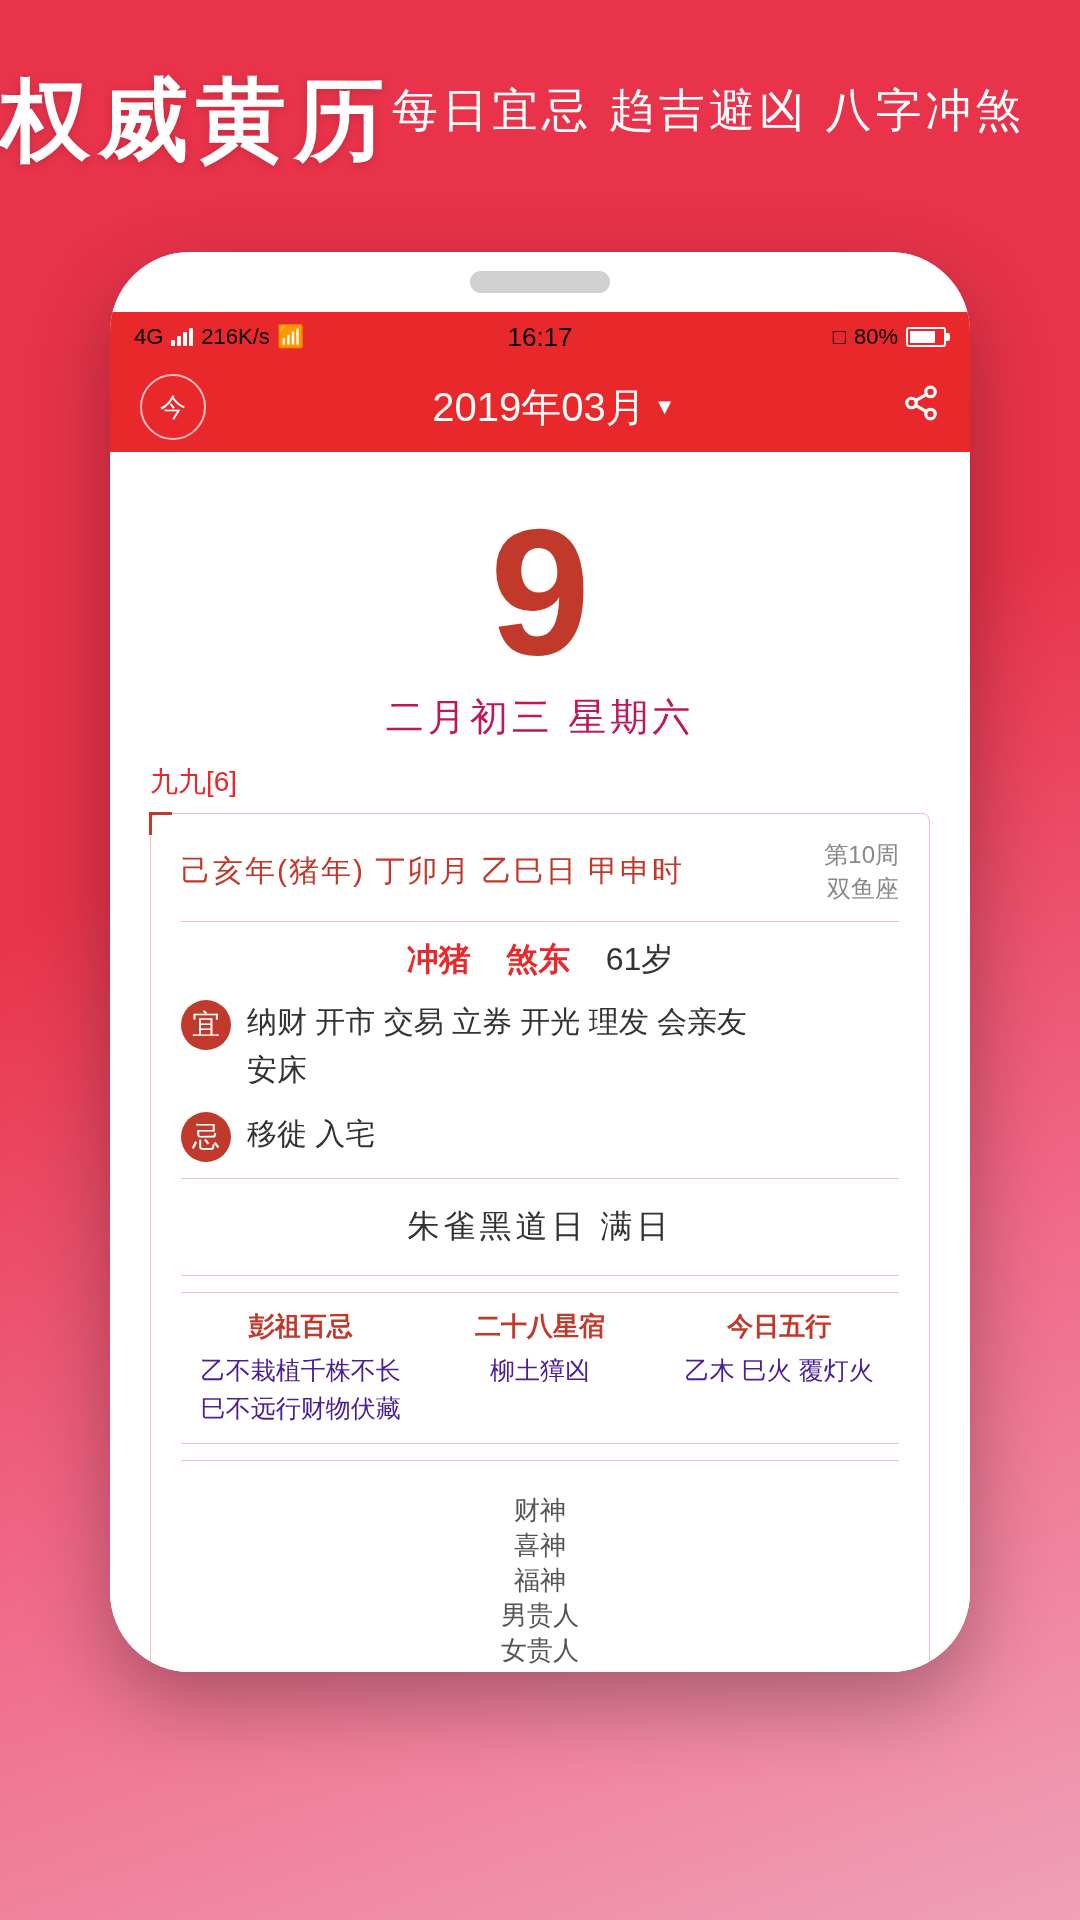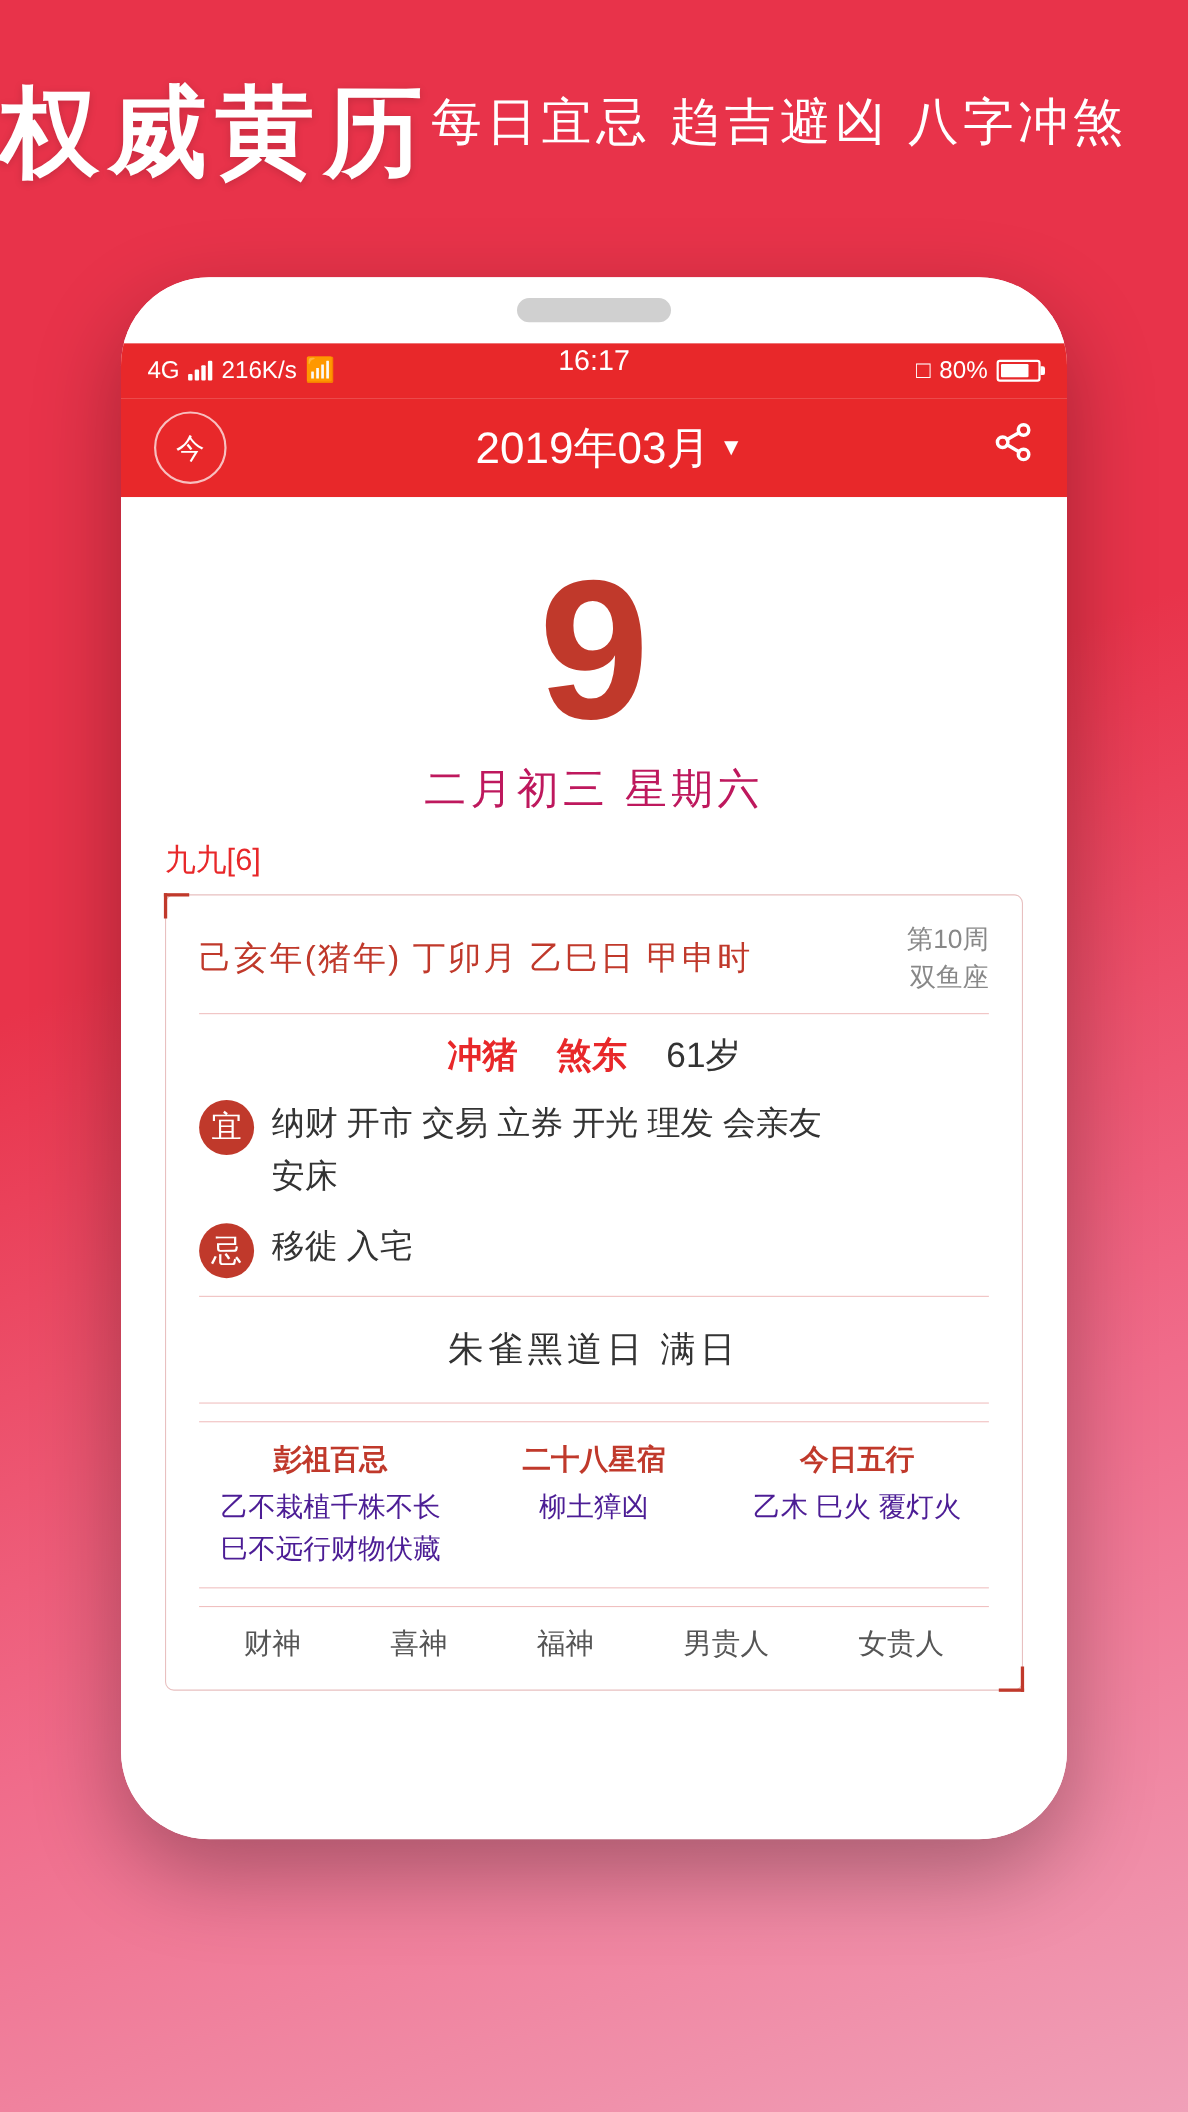--- a/index.html
+++ b/index.html
@@ -70,22 +70,23 @@
       height: 22px;
       background: #d0d0d0;
       border-radius: 11px;
     }
 
     
     .status-bar {
       background: #e8282a;
       height: 50px;
       display: flex;
+      align-items: center;
       padding: 0 24px;
-      color: #ffffff;
+      color: #000000;
       font-size: 22px;
     }
 
     .status-left {
       display: flex;
       align-items: center;
       gap: 8px;
       flex: 1;
     }
 
@@ -366,24 +367,25 @@
       font-size: 25px;
       color: #4c1d95;
       text-align: center;
       line-height: 1.5;
     }
 
     
     .bottom-row {
       border-top: 1px solid #f0c0c0;
       margin-top: 16px;
-      padding-top: 16px;
+      padding-top: 32px;
       display: flex;
       justify-content: space-around;
       width: 100%;
+      flex-direction: column;
     }
 
     .bottom-label {
       font-size: 26px;
       color: #555;
       text-align: center;
     }
 
     
     .signal-bars {

